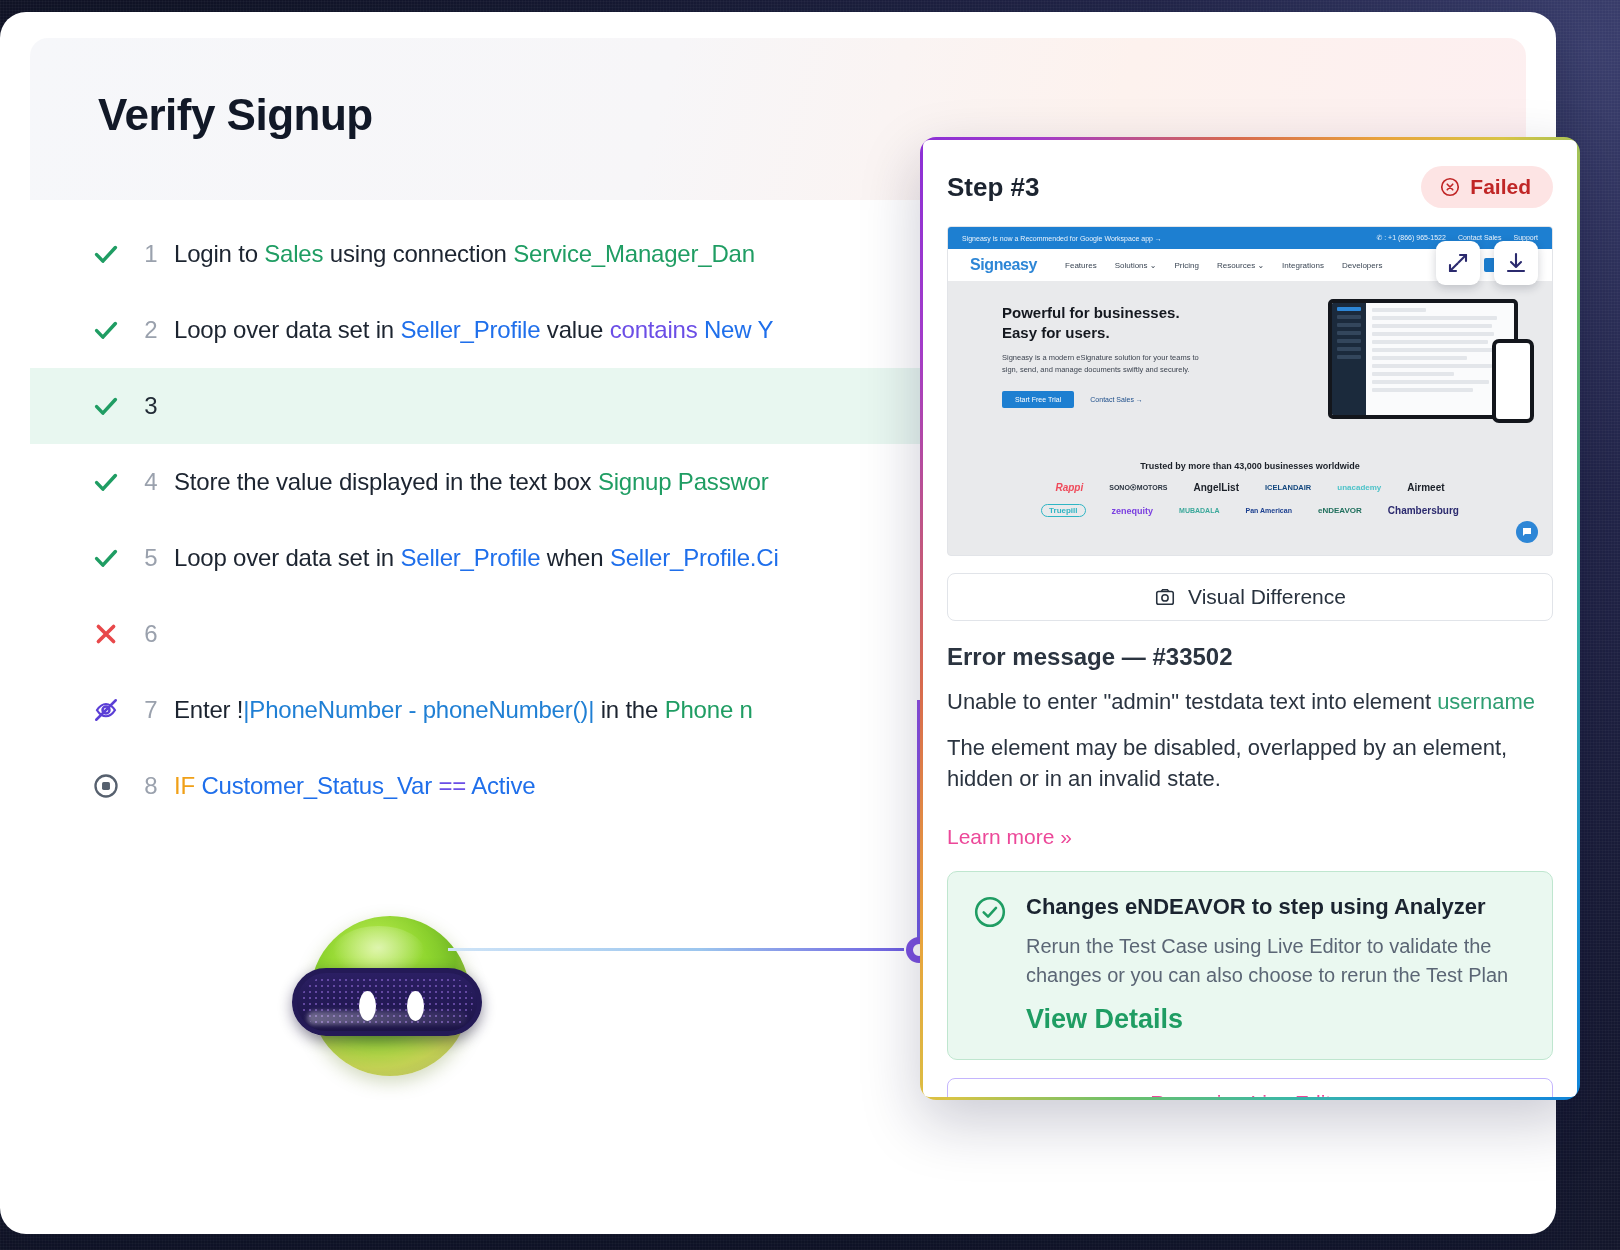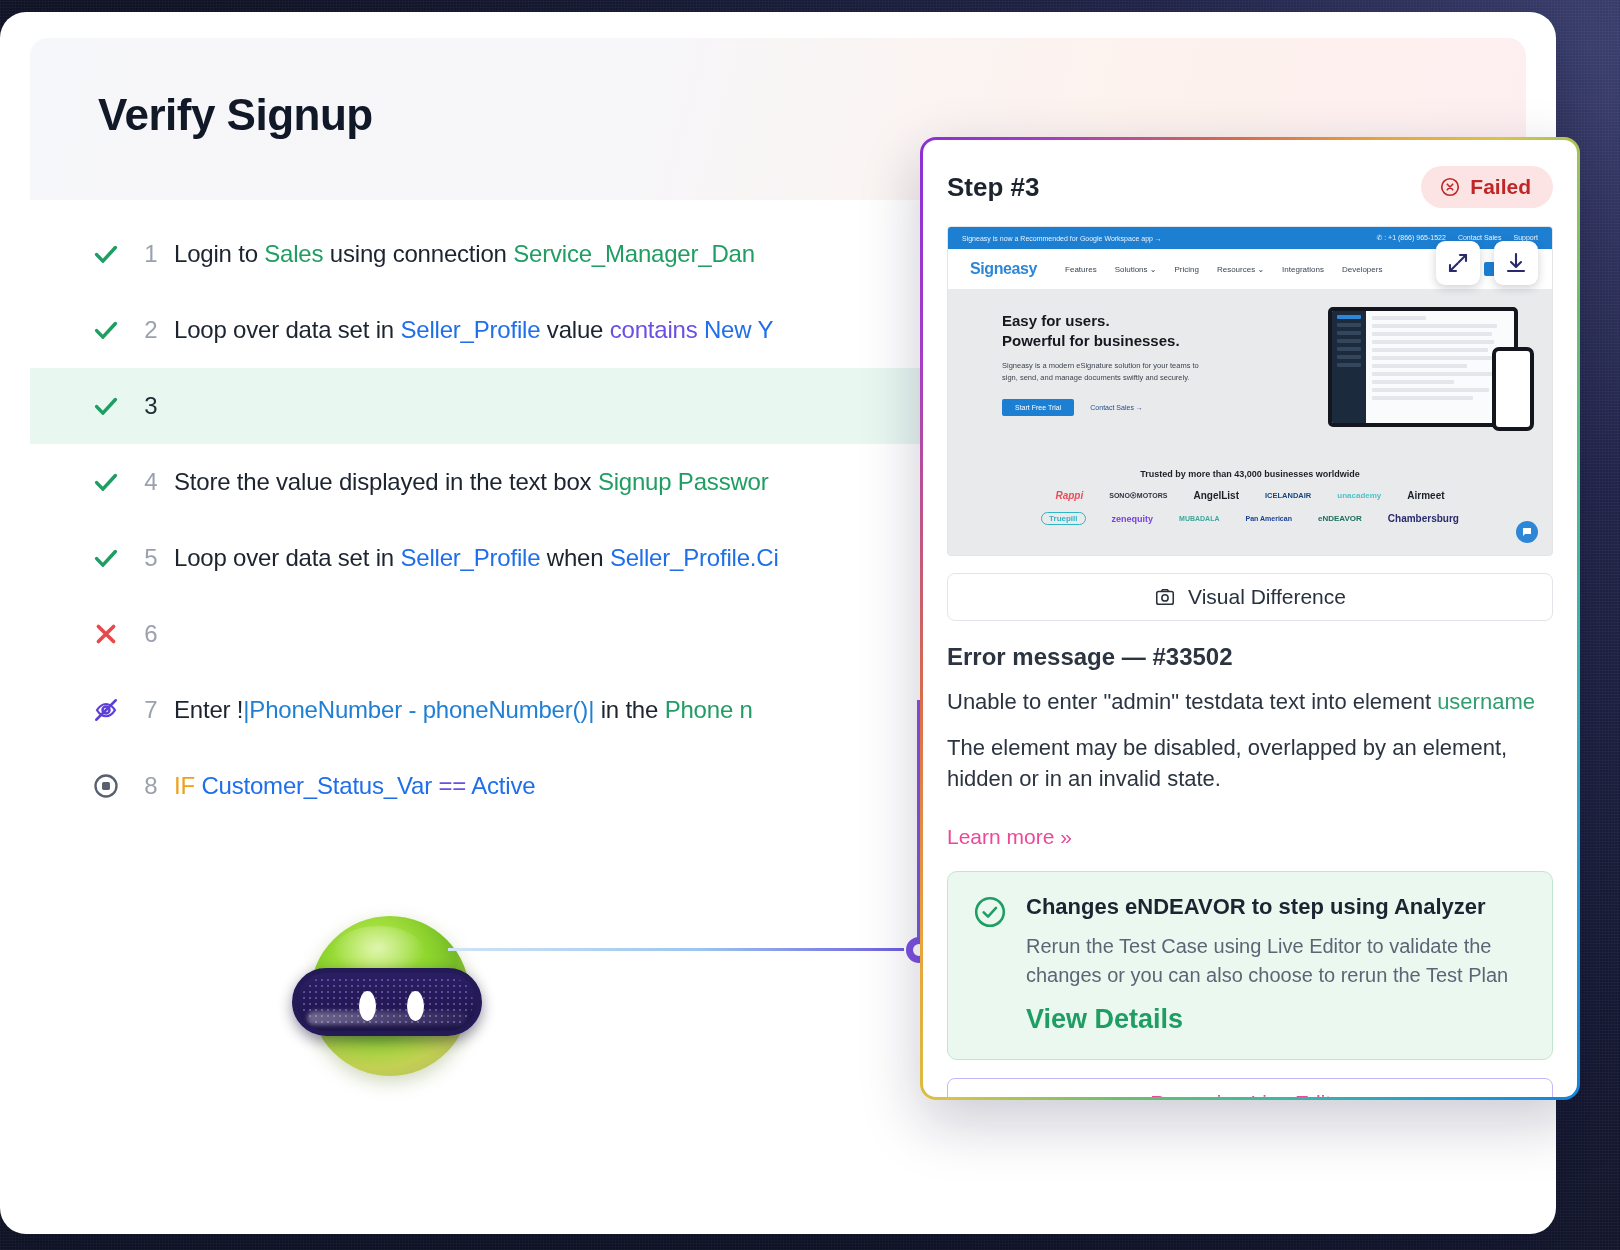--- a/index.html
+++ b/index.html
@@ -193,21 +193,21 @@
     border-radius: 16px;
     padding: 3px;
     background: linear-gradient(120deg,
         #8b2fd6 0%, #a33bc9 10%, #d76a4e 26%, #e8a33c 38%,
         #d8c445 48%, #6cc06a 62%, #3bb7a6 76%, #1f9ad6 90%, #1184d8 100%);
     box-shadow: 0 22px 60px rgba(20,20,60,.22);
   }
   .panel-inner {
     width: 100%; height: 100%;
     background: #ffffff;
-    border-radius: 13px;
+    border-radius: 6px;
     padding: 26px 24px 22px 24px;
     overflow: hidden;
     position: relative;
   }
   .panel-head {
     display:flex; align-items:center; justify-content:space-between;
     margin-bottom: 18px;
   }
   .panel-title {
     font-size: 26px; font-weight: 600; color:#1c2430;
@@ -231,21 +231,21 @@
     border: 1px solid #e2e4e8;
   }
   .pv-topbar {
     height: 22px; background:#1d7fd1;
     display:flex; align-items:center; justify-content:space-between;
     padding: 0 14px;
     font-size: 7px; color:#eaf3fc;
   }
   .pv-topbar .right { display:flex; gap:12px; }
   .pv-nav {
-    height: 40px; background:#ffffff;
+    height: 32px; background:#ffffff;
     display:flex; align-items:center; gap:18px;
     padding: 0 22px;
     font-size: 8px; color:#3b4654;
   }
   .pv-logo { font-size:16px; font-weight:700; color:#2d86d6; letter-spacing:-.4px; margin-right:10px;}
   .pv-nav .spacer { flex:1; }
   .pv-login { font-size:8px; color:#3b4654; margin-right:8px;}
   .pv-cta { width:46px; height:14px; border-radius:2px; background:#1d7fd1; }
   .pv-hero {
     position:relative;
@@ -485,22 +485,22 @@
         <span>Resources ⌄</span>
         <span>Integrations</span>
         <span>Developers</span>
         <span class="spacer"></span>
         <span class="pv-login">Log In</span>
         <span class="pv-cta"></span>
       </div>
 
       <div class="pv-hero">
         <div class="pv-h1">
+          <div>Powerful for businesses.</div>
           <div>Easy for users.</div>
-          <div>Powerful for businesses.</div>
         </div>
         <div class="pv-sub">Signeasy is a modern eSignature solution for your teams to sign, send, and manage documents swiftly and securely.</div>
         <div class="pv-btnrow">
           <span class="pv-btn">Start Free Trial</span>
           <span class="pv-link">Contact Sales →</span>
         </div>
         <div class="pv-device">
           <div class="side">
             <i></i>
               <i></i>

